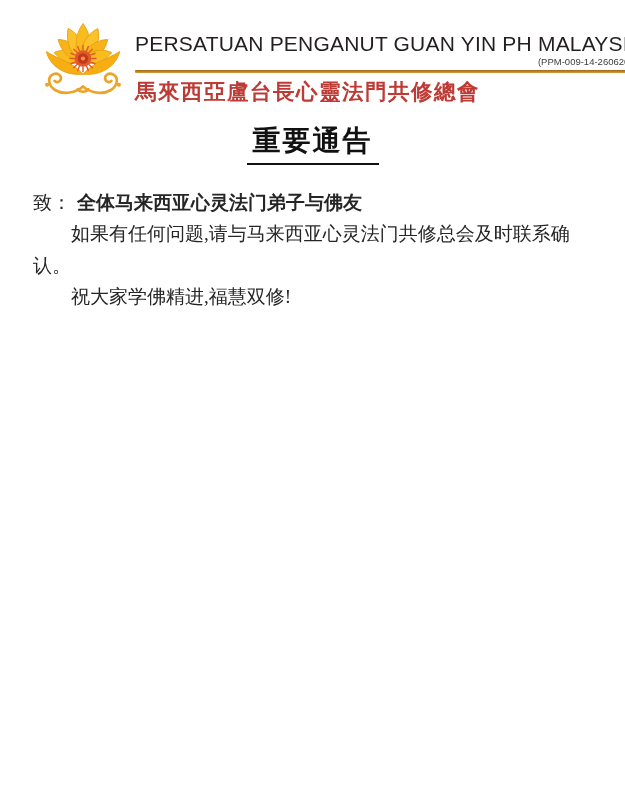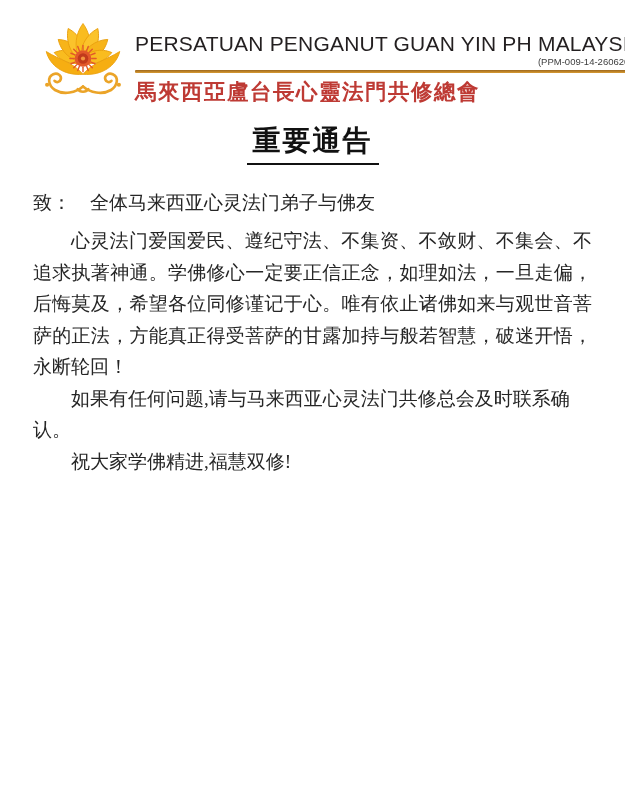--- a/index.html
+++ b/index.html
@@ -43,21 +43,21 @@
     border-bottom: 2.5px solid #111;
     padding: 0 6px 3px 6px;
     letter-spacing: 2px;
     text-align: right;
   }
 
   
   .body-text { margin-top: 22px; font-size: 19px; line-height: 31.5px; }
   .salutation { display: flex; align-items: baseline; }
   .salutation .label { flex: 0 0 auto; }
-  .salutation .recipient { margin-left: 19px; }
+  .salutation .recipient { margin-left: 6px; font-weight: bold; }
   p.para { text-align: justify; text-indent: 2em; margin-top: 7px; }
   p.para .bold-part { font-weight: bold; }
   p.closing { text-indent: 2em; }
 </style>
 </head>
 <body>
 
 <div class="page">
 
   <div class="header">
@@ -137,20 +137,19 @@
   </div>
 
   <div class="body-text">
     <div class="salutation">
       <span class="label">致：</span>
       <span class="recipient">全体马来西亚心灵法门弟子与佛友</span>
     </div>
 
 
 
-    <p class="para">心灵法门爱国爱民、遵纪守法、不集资、不敛财、不集会、不追求执著神通。学佛修心一定要正信正念，如理如法，一旦走偏，后悔莫及，希望各位同修谨记于心。唯有依止诸佛如来与观世音菩萨的正法，方能真正得受菩萨的甘露加持与般若智慧，破迷开悟，永断轮回！</p>
 
     <p class="closing">如果有任何问题,请与马来西亚心灵法门共修总会及时联系确认。</p>
 
     <p class="closing">祝大家学佛精进,福慧双修!</p>
   </div>
 
 </div>
 
 </body></html>

